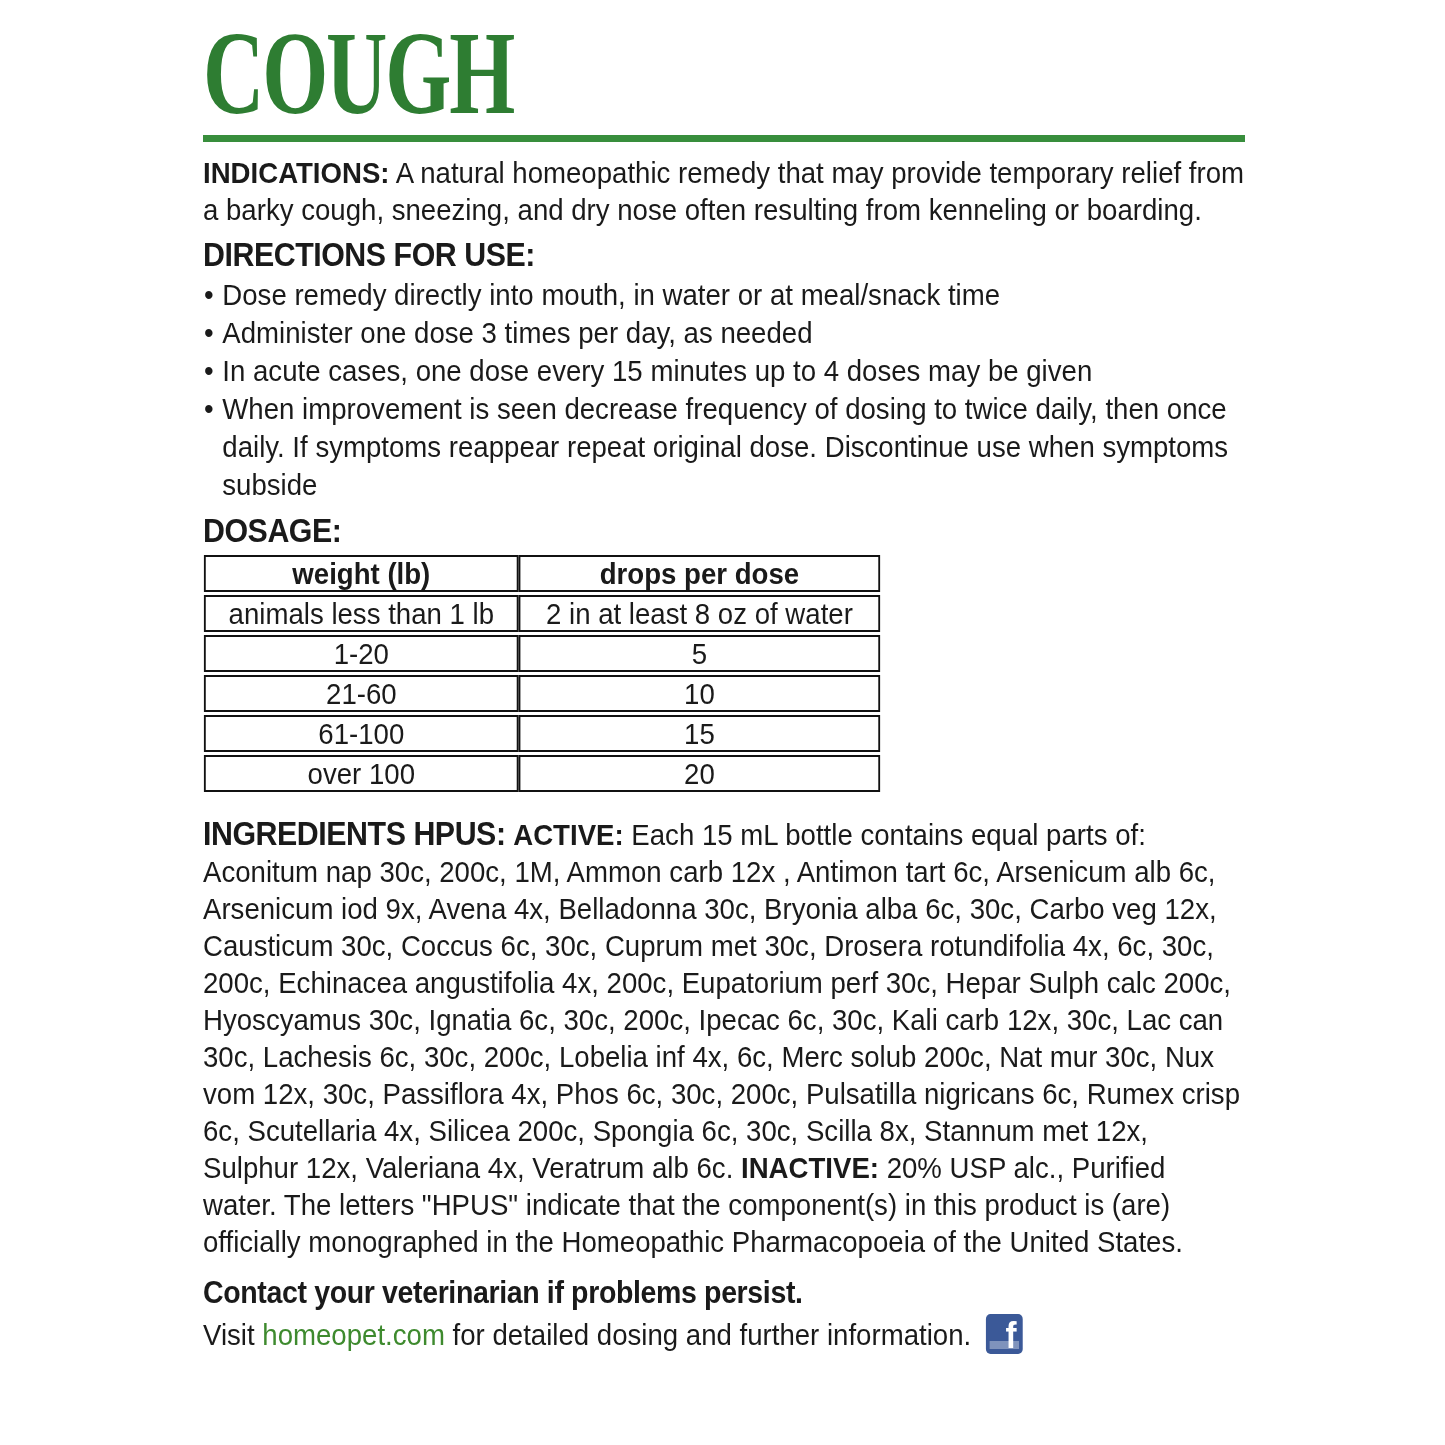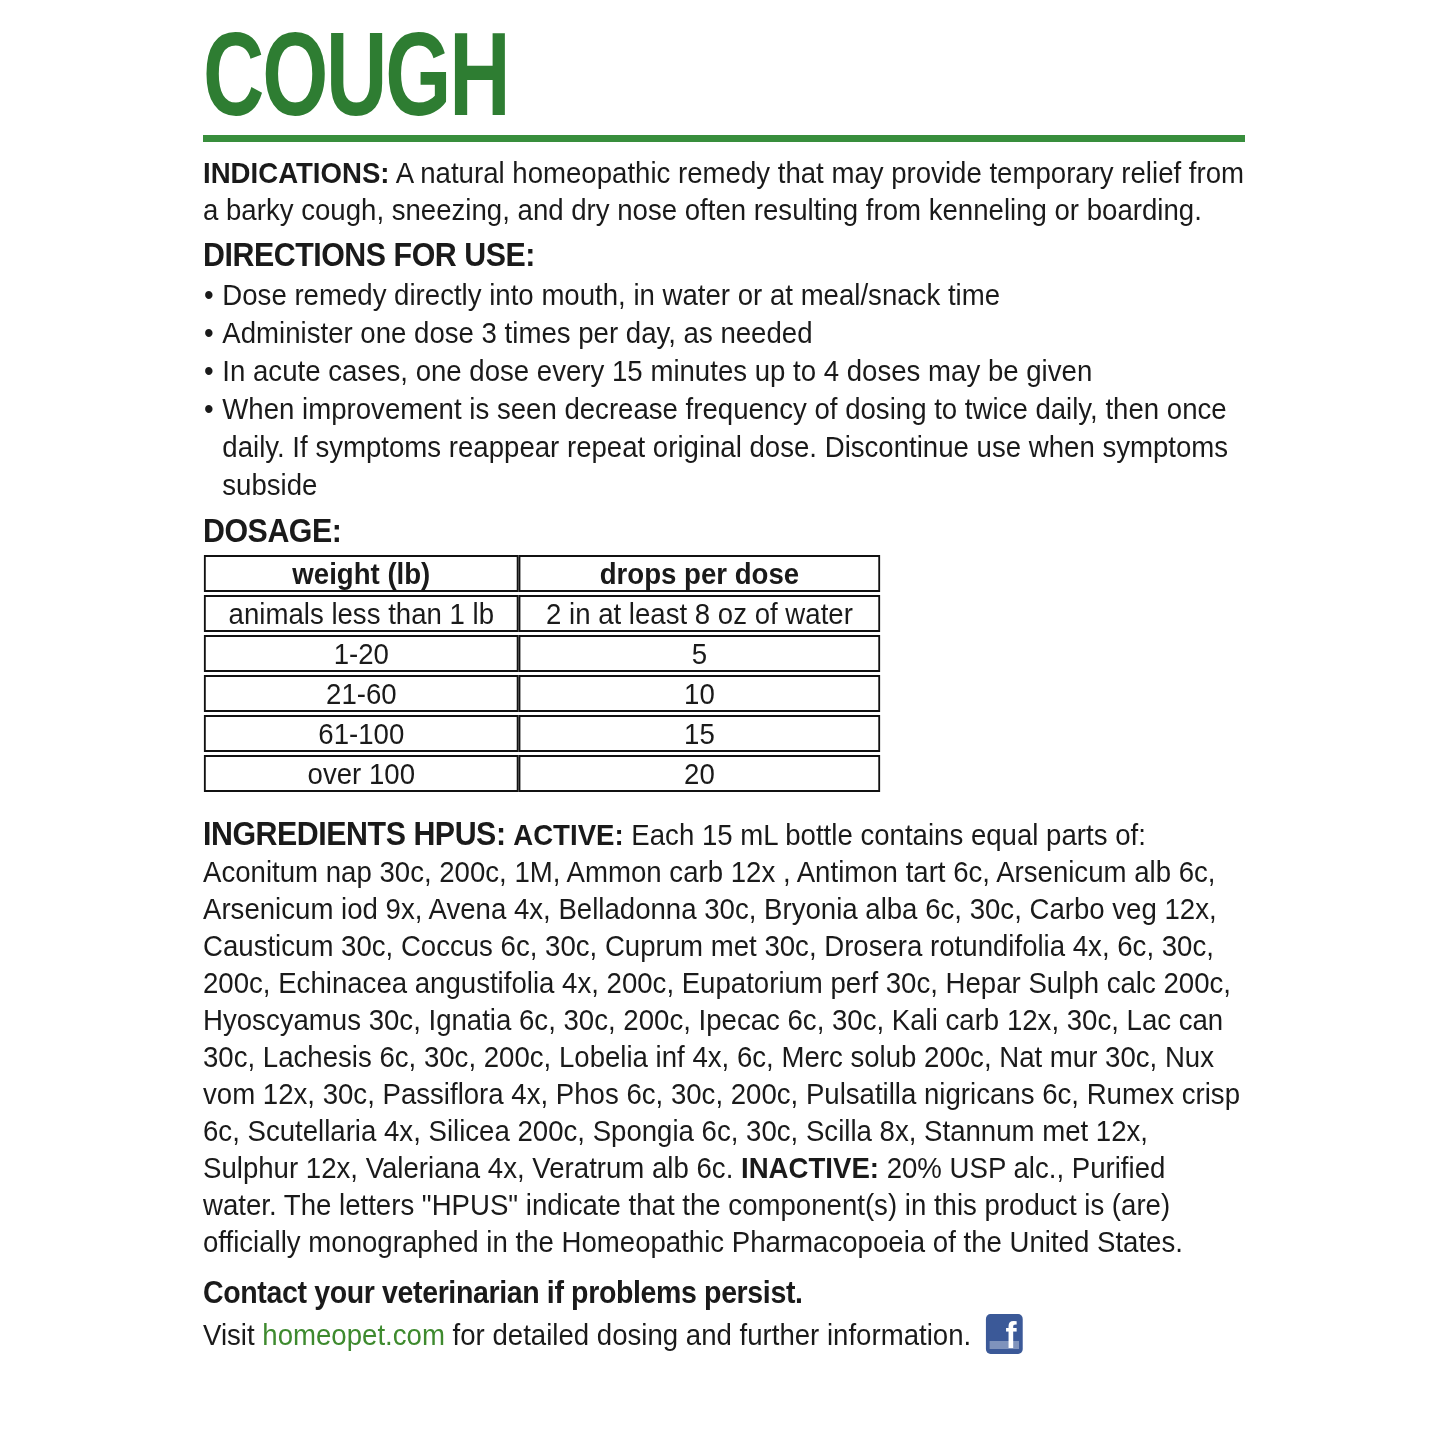--- a/index.html
+++ b/index.html
@@ -14,20 +14,21 @@
     overflow:hidden;
   }
   
   h1.title{
     margin:0;
     font-size:118px;
     line-height:.82;
     color:#2e7d32;
     font-weight:bold;
     white-space:nowrap;
+    font-family:Liberation Serif, serif;
   }
   .squeeze{
     display:inline-block;
     transform:scaleX(.72);
     transform-origin:0 100%;
     letter-spacing:-3px;
   }
   .title-rule{
     margin-top:12px;
     height:7px;

